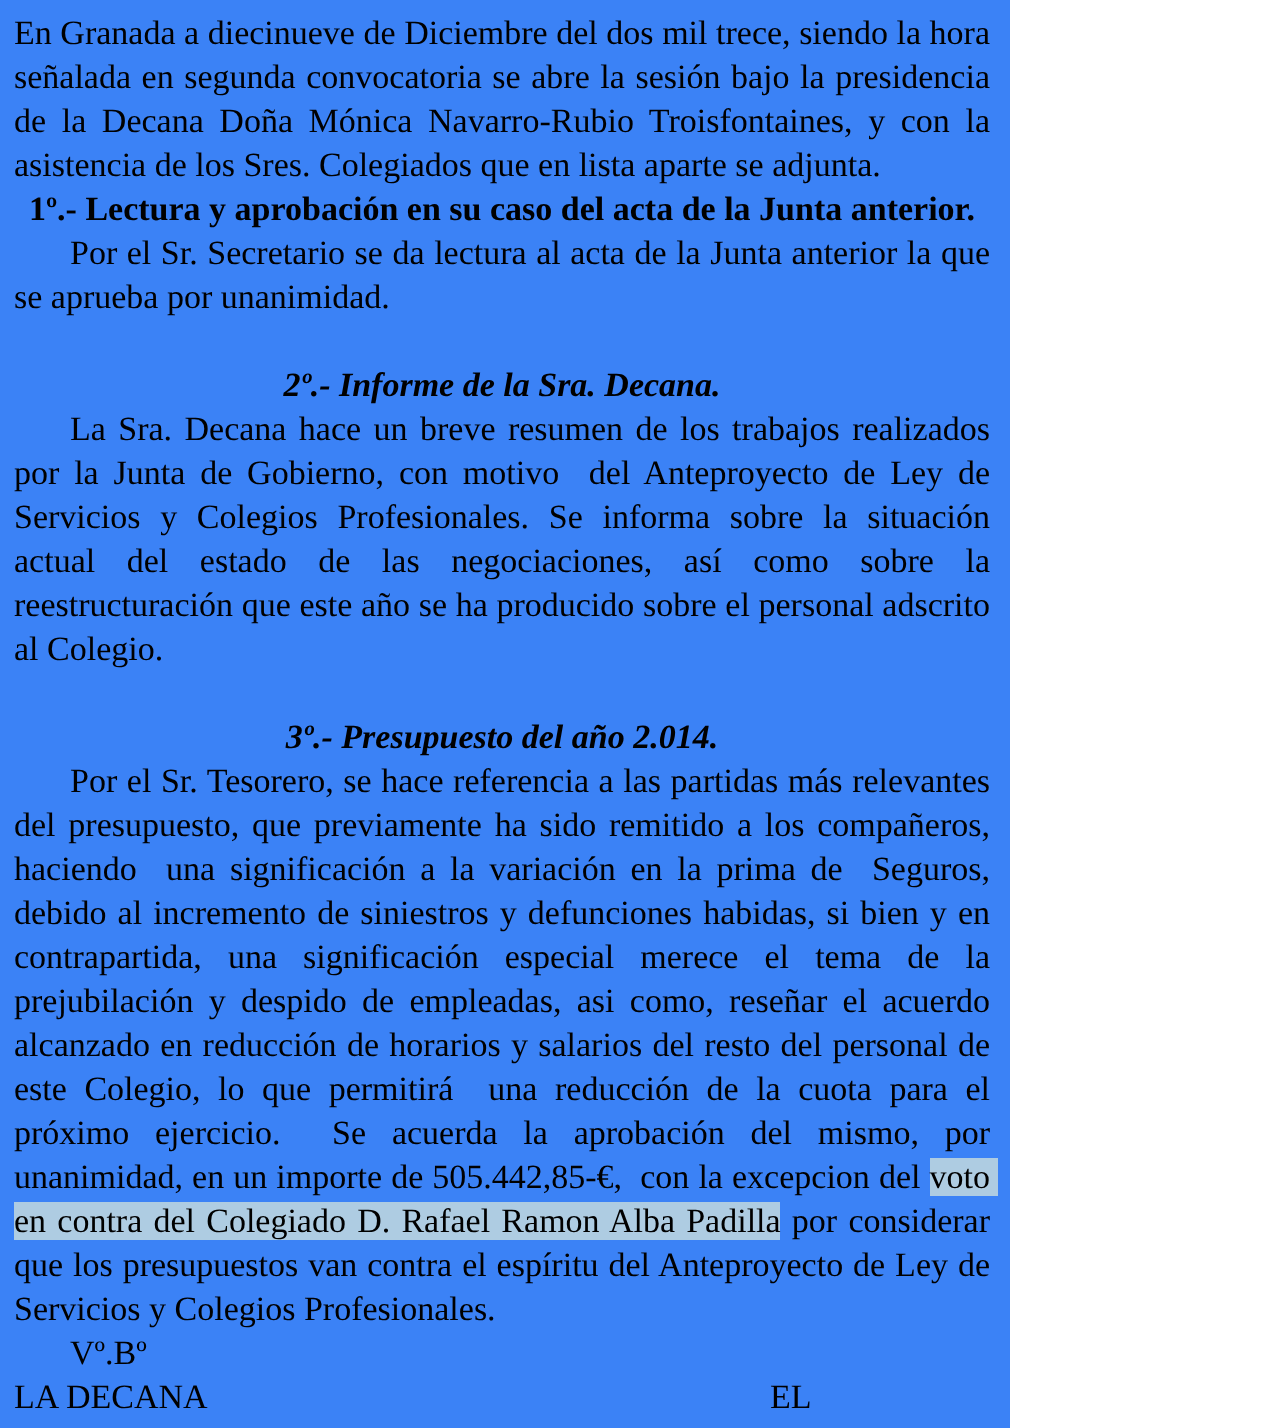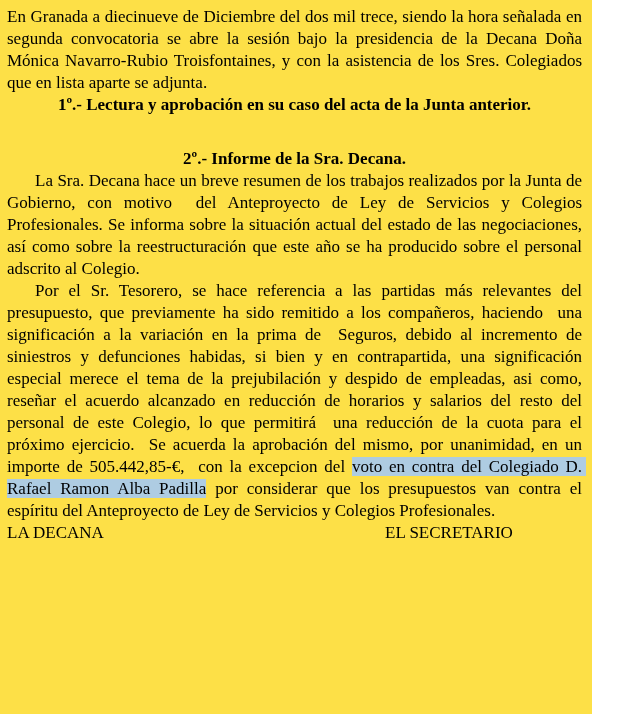--- a/index.html
+++ b/index.html
@@ -1,65 +1,68 @@
 <!DOCTYPE html>
 <html style="--hl: #aecce2;"><head>
 <meta charset="utf-8">
 <style>
   html, body {
     margin: 0;
     padding: 0;
     background: #ffffff;
   }
   .page {
-    width: 592px;
+    width: 505px;
     height: 714px;
     box-sizing: border-box;
     padding: 6px 10px 0 7px;
-    background: #fde047;
+    background: #3b82f6;
     color: #000000;
     font-family: "Liberation Serif", "DejaVu Serif", serif;
     font-size: 17px;
     line-height: 22px;
     overflow: hidden;
   }
   p, h3 {
     margin: 0;
     padding: 0;
     font-size: 17px;
     line-height: 22px;
   }
   h3 { font-weight: bold; text-align: center; }
   .body-text {
     text-align: justify;
     white-space: pre-wrap;
   }
   .indent { text-indent: 28px; }
-  .gap { margin-top: 32px; }
+  .gap { margin-top: 22px; font-style: italic; }
   .vb { padding-left: 28px; }
   .hl { background-color: var(--hl, #aecce2); }
   .sig-row {
     display: flex;
     align-items: baseline;
   }
   .sig-left { width: 378px; flex: 0 0 auto; }
 </style>
 </head>
 <body>
 
 <div class="page">
 
   <p class="body-text">En Granada a diecinueve de Diciembre del dos mil trece, siendo la hora señalada en segunda convocatoria se abre la sesión bajo la presidencia de la Decana Doña Mónica Navarro-Rubio Troisfontaines, y con la asistencia de los Sres. Colegiados que en lista aparte se adjunta.</p>
 
   <h3>1º.- Lectura y aprobación en su caso del acta de la Junta anterior.</h3>
+  <p class="body-text indent">Por el Sr. Secretario se da lectura al acta de la Junta anterior la que se aprueba por unanimidad.</p>
 
   <h3 class="gap">2º.- Informe de la Sra. Decana.</h3>
   <p class="body-text indent">La Sra. Decana hace un breve resumen de los trabajos realizados por la Junta de Gobierno, con motivo  del Anteproyecto de Ley de Servicios y Colegios Profesionales. Se informa sobre la situación actual del estado de las negociaciones, así como sobre la reestructuración que este año se ha producido sobre el personal adscrito al Colegio.</p>
 
+  <h3 class="gap">3º.- Presupuesto del año 2.014.</h3>
   <p class="body-text indent"><span>Por el Sr. Tesorero, se hace referencia a las partidas más relevantes del presupuesto, que previamente ha sido remitido a los compañeros, haciendo  una significación a la variación en la prima de  Seguros, debido al incremento de siniestros y defunciones habidas, si bien y en contrapartida, una significación especial merece el tema de la prejubilación y despido de empleadas, asi como, reseñar el acuerdo alcanzado en reducción de horarios y salarios del resto del personal de este Colegio, lo que permitirá  una reducción de la cuota para el próximo ejercicio.  Se acuerda la aprobación del mismo, por unanimidad, en un importe de 505.442,85-€,  con la excepcion del </span><span class="hl">voto en contra del Colegiado D. Rafael Ramon Alba Padilla</span><span> por considerar que los presupuestos van contra el espíritu del Anteproyecto de Ley de Servicios y Colegios Profesionales.</span></p>
 
+  <p class="body-text vb">Vº.Bº</p>
 
   <div class="sig-row">
     <span class="sig-left">LA DECANA</span>
     <span>EL SECRETARIO</span>
   </div>
 
 </div>
 
 </body></html>

